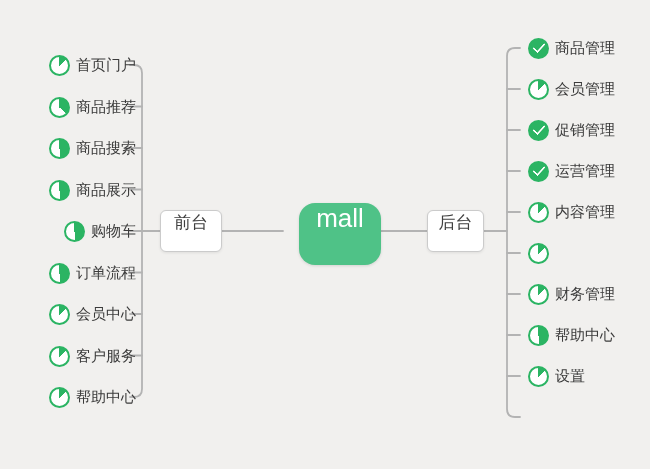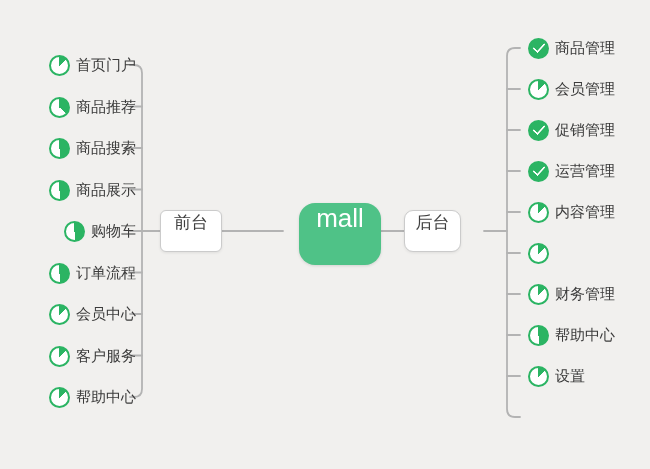--- a/index.html
+++ b/index.html
@@ -101,21 +101,21 @@
   .node-branch{
     width:62px;height:42px;
     background:#ffffff;
     border:1px solid var(--node-border);
     border-radius:6px;
     font-size:17px;
     color:#3f3f3f;
     box-shadow:0 1px 3px rgba(0,0,0,0.08);
   }
   .node-front{left:160px;top:210px;}
-  .node-back{left:404px;top:210px;width:57px;border-radius:9px;}
+  .node-back{left:427px;top:210px;width:57px;}
   .node-root{
     left:283px;top:203px;
     width:82px;height:62px;
     background:var(--root-color);
     border-radius:16px;
     color:#ffffff;
     font-size:26px;
     box-shadow:0 1px 3px rgba(0,0,0,0.12);
     margin-left:16px;
   }

